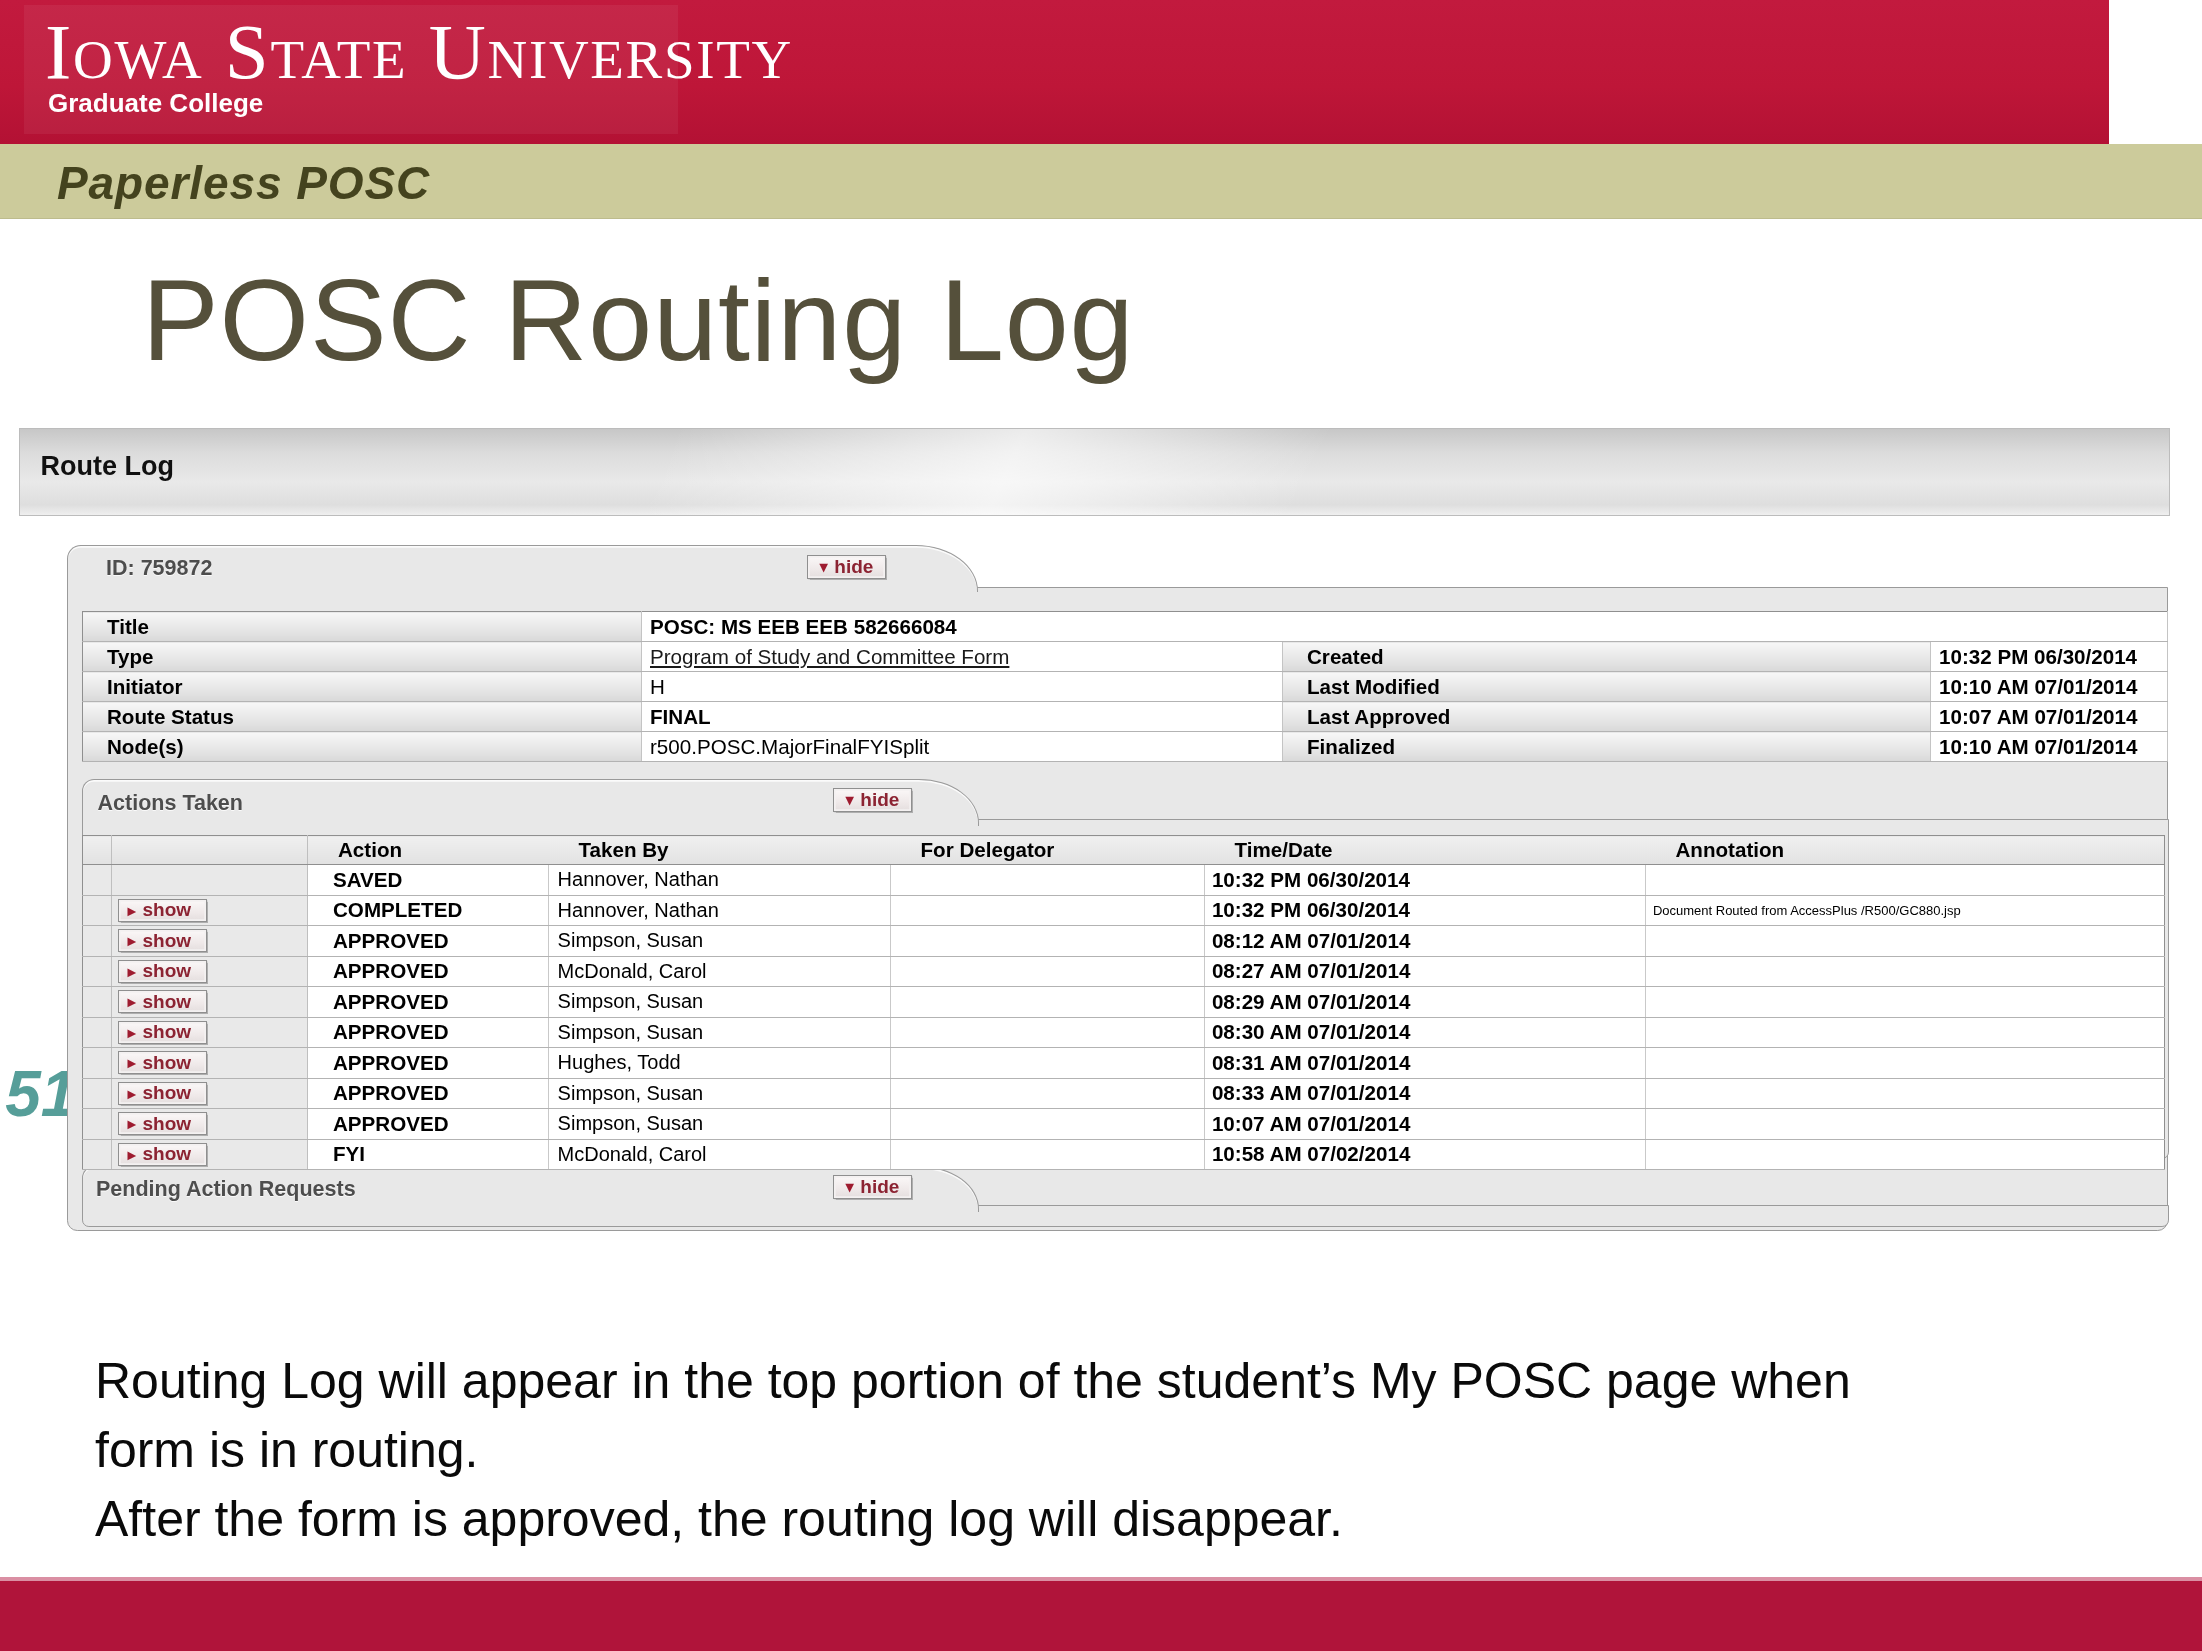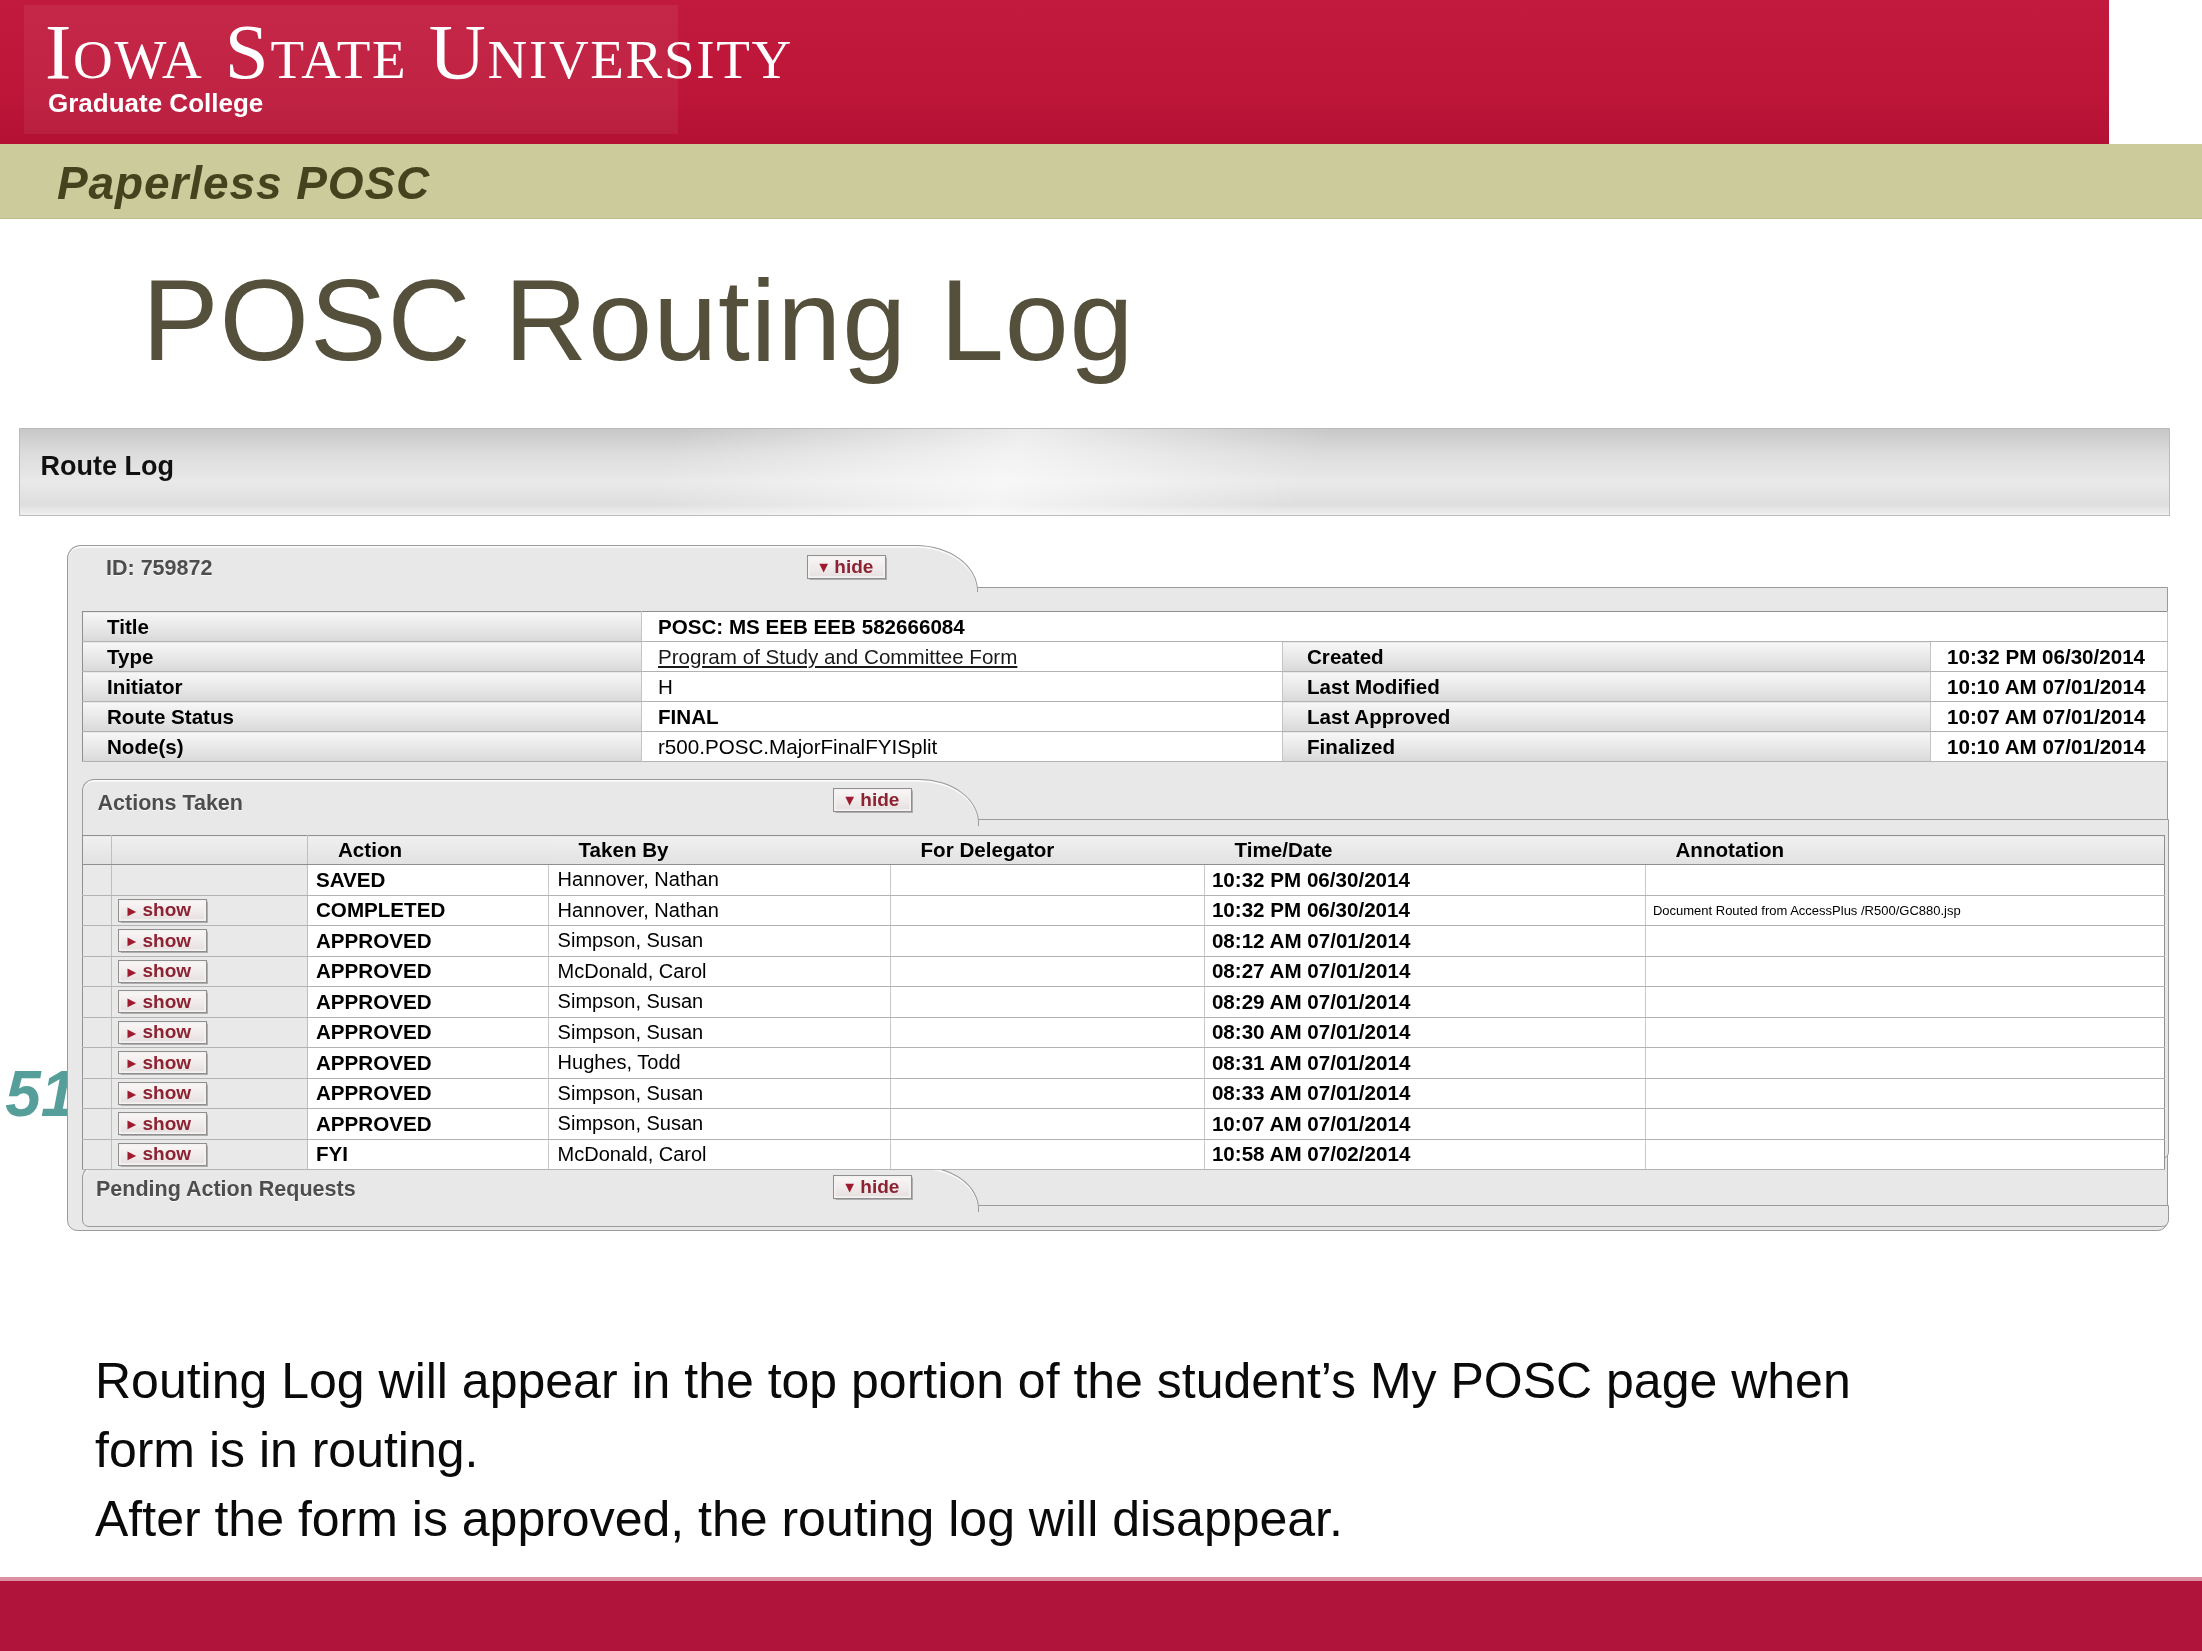--- a/index.html
+++ b/index.html
@@ -69,33 +69,33 @@
 
   
   table{border-collapse:collapse;table-layout:fixed;z-index:5;position:absolute;
         font-size:20.6px;}
   td,th{overflow:hidden;white-space:nowrap;}
 
   .detail-table{left:82px;top:611px;width:2085px;border:1.7px solid #8f8f8f;background:#fff;}
   .detail-table td{height:27px;border-bottom:1.7px solid #b3b3b3;border-right:0.9px solid #c4c4c4;}
   .detail-table td.lbl{background:linear-gradient(180deg,#f7f7f7 0%,#e3e3e3 70%,#d8d8d8 100%);
         font-weight:bold;padding-left:24px;}
-  .detail-table td.val{background:#ffffff;padding-left:16px;}
+  .detail-table td.val{background:#ffffff;padding-left:8px;}
   .bold{font-weight:bold;}
   .doclink{text-decoration:underline;cursor:pointer;color:#1a1a1a;}
 
   .actions-table{left:82px;top:835px;width:2082px;border:1.7px solid #8f8f8f;background:#fff;}
   .actions-table tr.hdr td,.actions-table tr.hdr th{height:26px;border-bottom:1.7px solid #8f8f8f;
         background:linear-gradient(180deg,#f0f0f0 0%,#e2e2e2 100%);}
   .actions-table th{font-weight:bold;text-align:left;padding-left:30px;font-size:20.6px;}
   .actions-table td{height:27.5px;border-bottom:1.7px solid #b3b3b3;}
   .actions-table td.gap{background:#e9e9e9;border-right:0.9px solid #bfbfbf;}
   .actions-table td.showcell{background:#e9e9e9;border-right:0.9px solid #bfbfbf;position:relative;}
   .actions-table td.showcell .show-btn{position:relative;left:5.2px;top:0;}
-  .actions-table td.act{font-weight:bold;padding-left:8px;border-right:0.9px solid #c9c9c9;}
+  .actions-table td.act{font-weight:bold;padding-left:25px;border-right:0.9px solid #c9c9c9;}
   .actions-table td.name{padding-left:8.6px;border-right:0.9px solid #c9c9c9;font-size:20px;}
   .actions-table td.deleg{border-right:0.9px solid #c9c9c9;}
   .actions-table td.time{font-weight:bold;padding-left:6.9px;border-right:0.9px solid #c9c9c9;}
   .actions-table td.annot{padding-left:6.9px;font-size:13px;margin-top:43px;}
 
   
   .caption{position:absolute;left:95px;top:1347px;font-size:50px;line-height:69px;color:#0a0a0a;}
   .watermark{position:absolute;left:5.2px;top:1057px;font-size:64px;font-weight:bold;font-style:italic;
              color:#0f766e;opacity:.7;z-index:0;}
   .bottom-bar{position:absolute;left:0;top:1577px;width:2203px;height:75px;background:#B0143A;}

